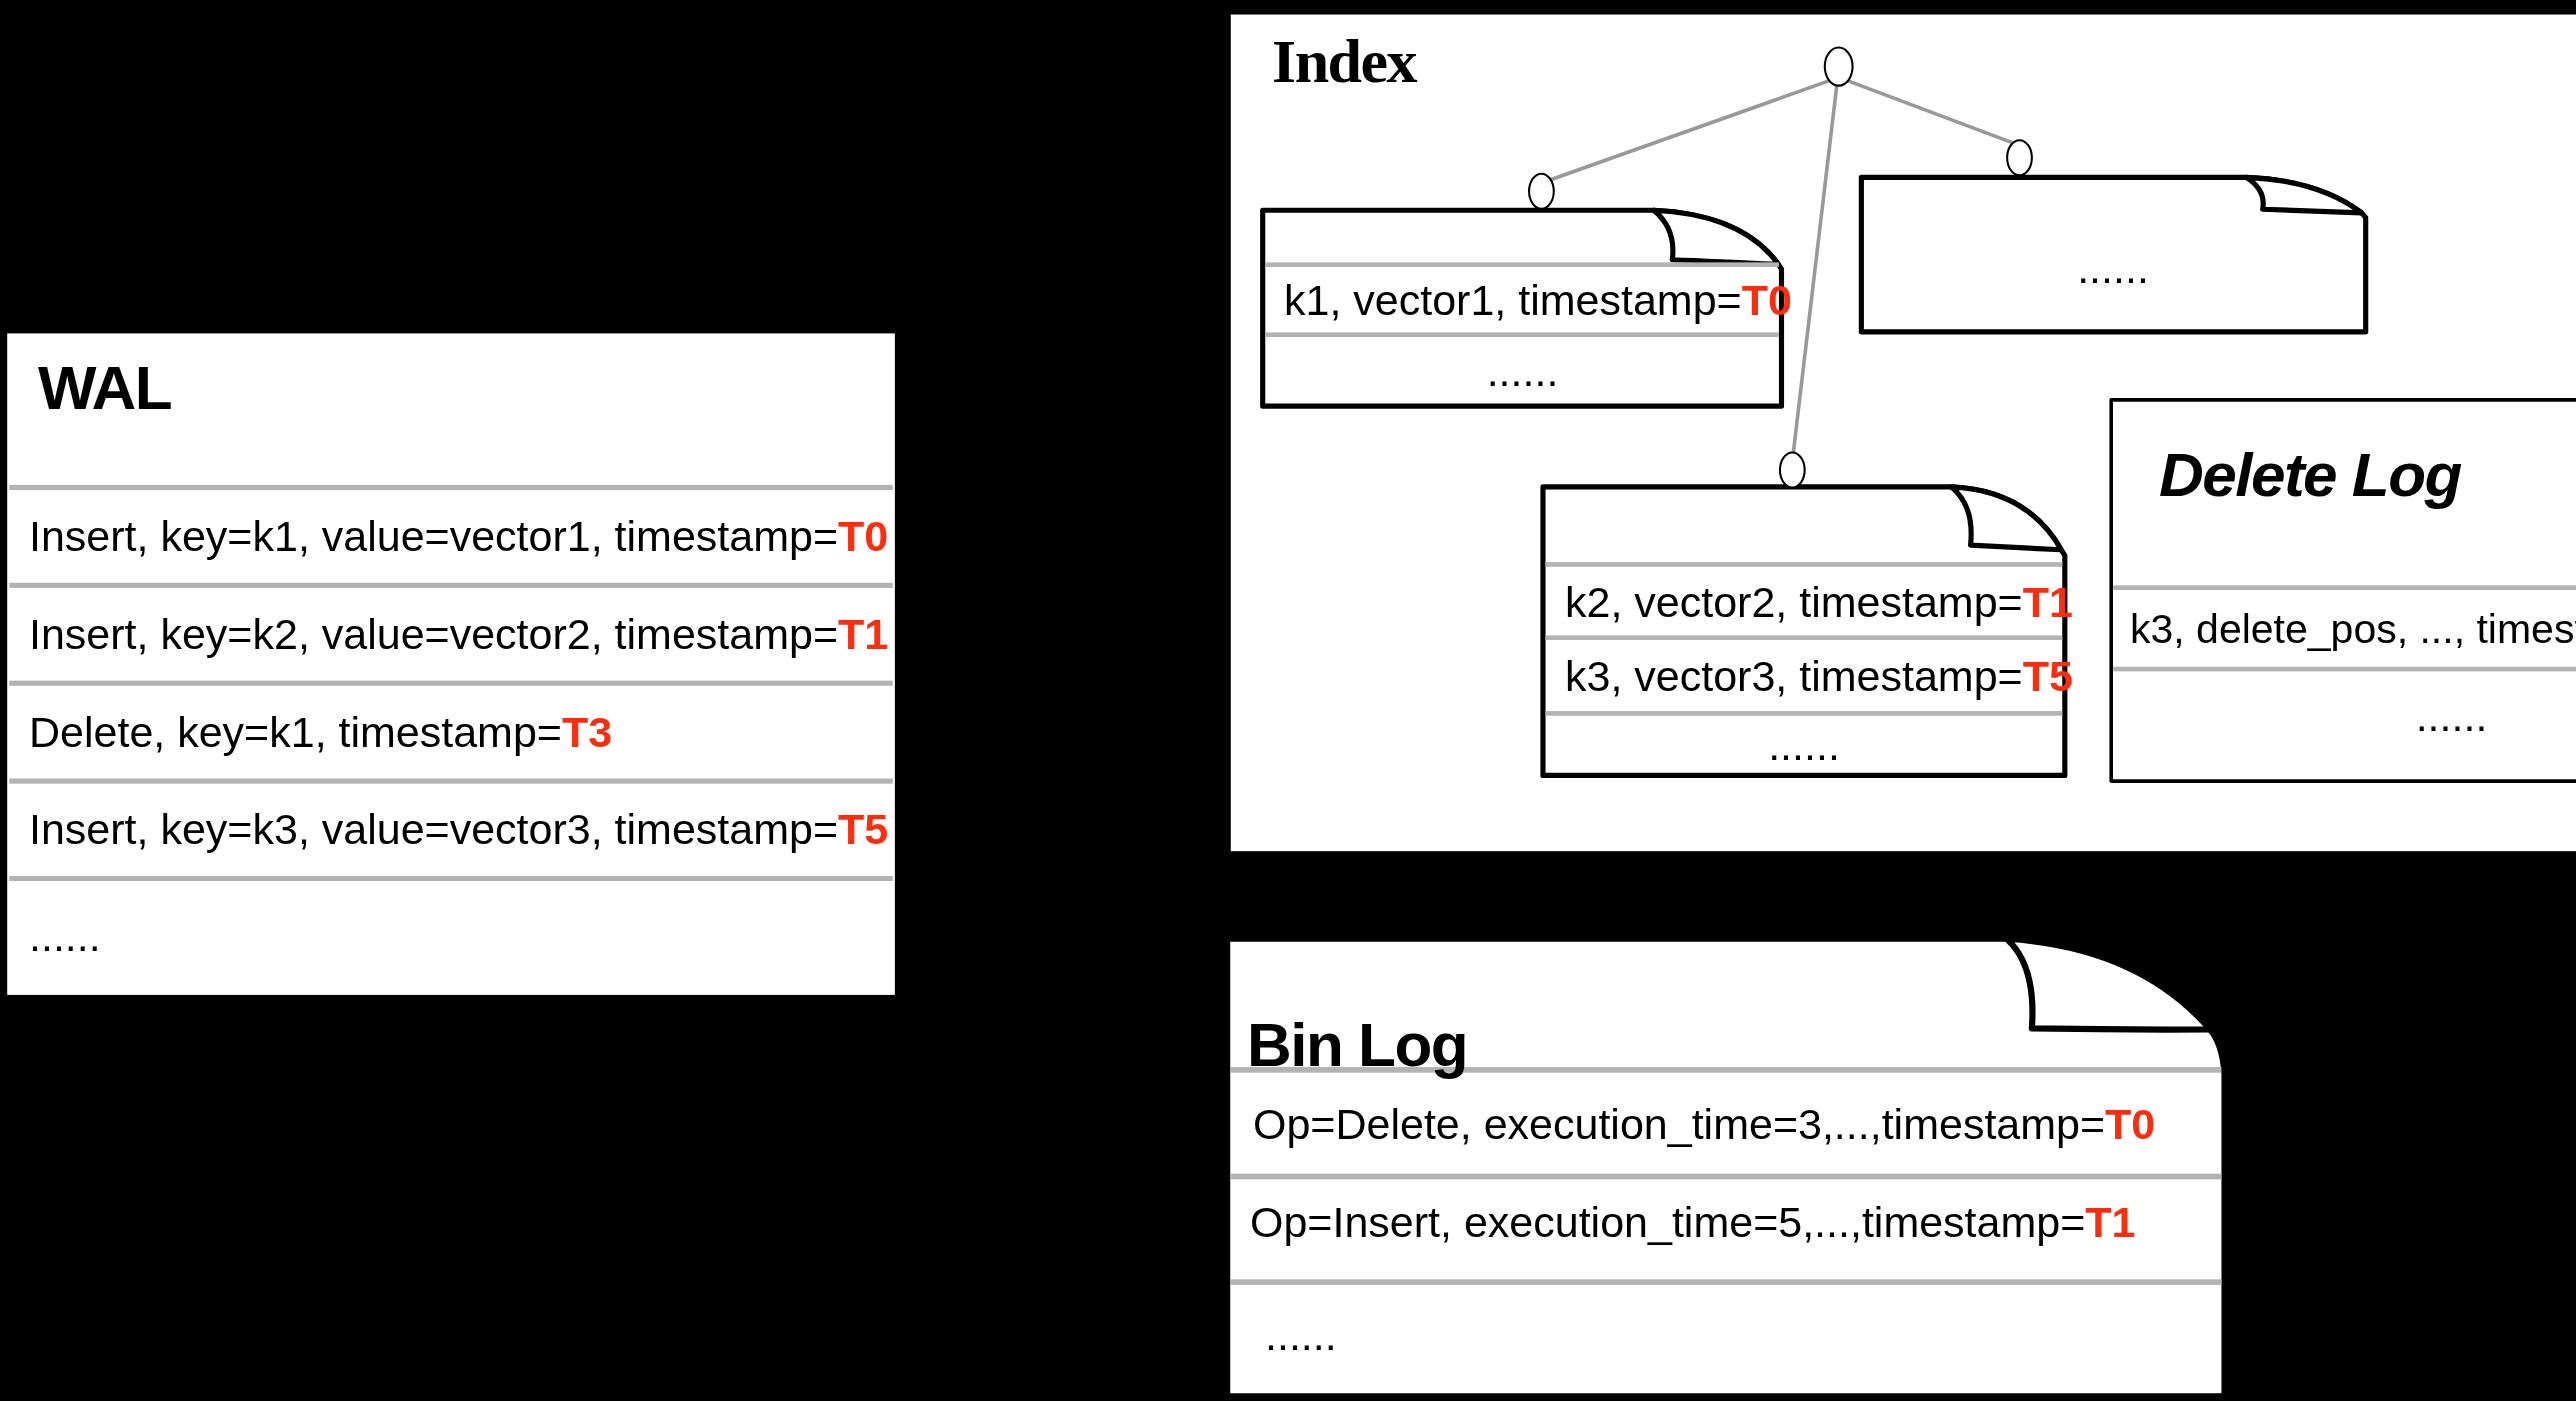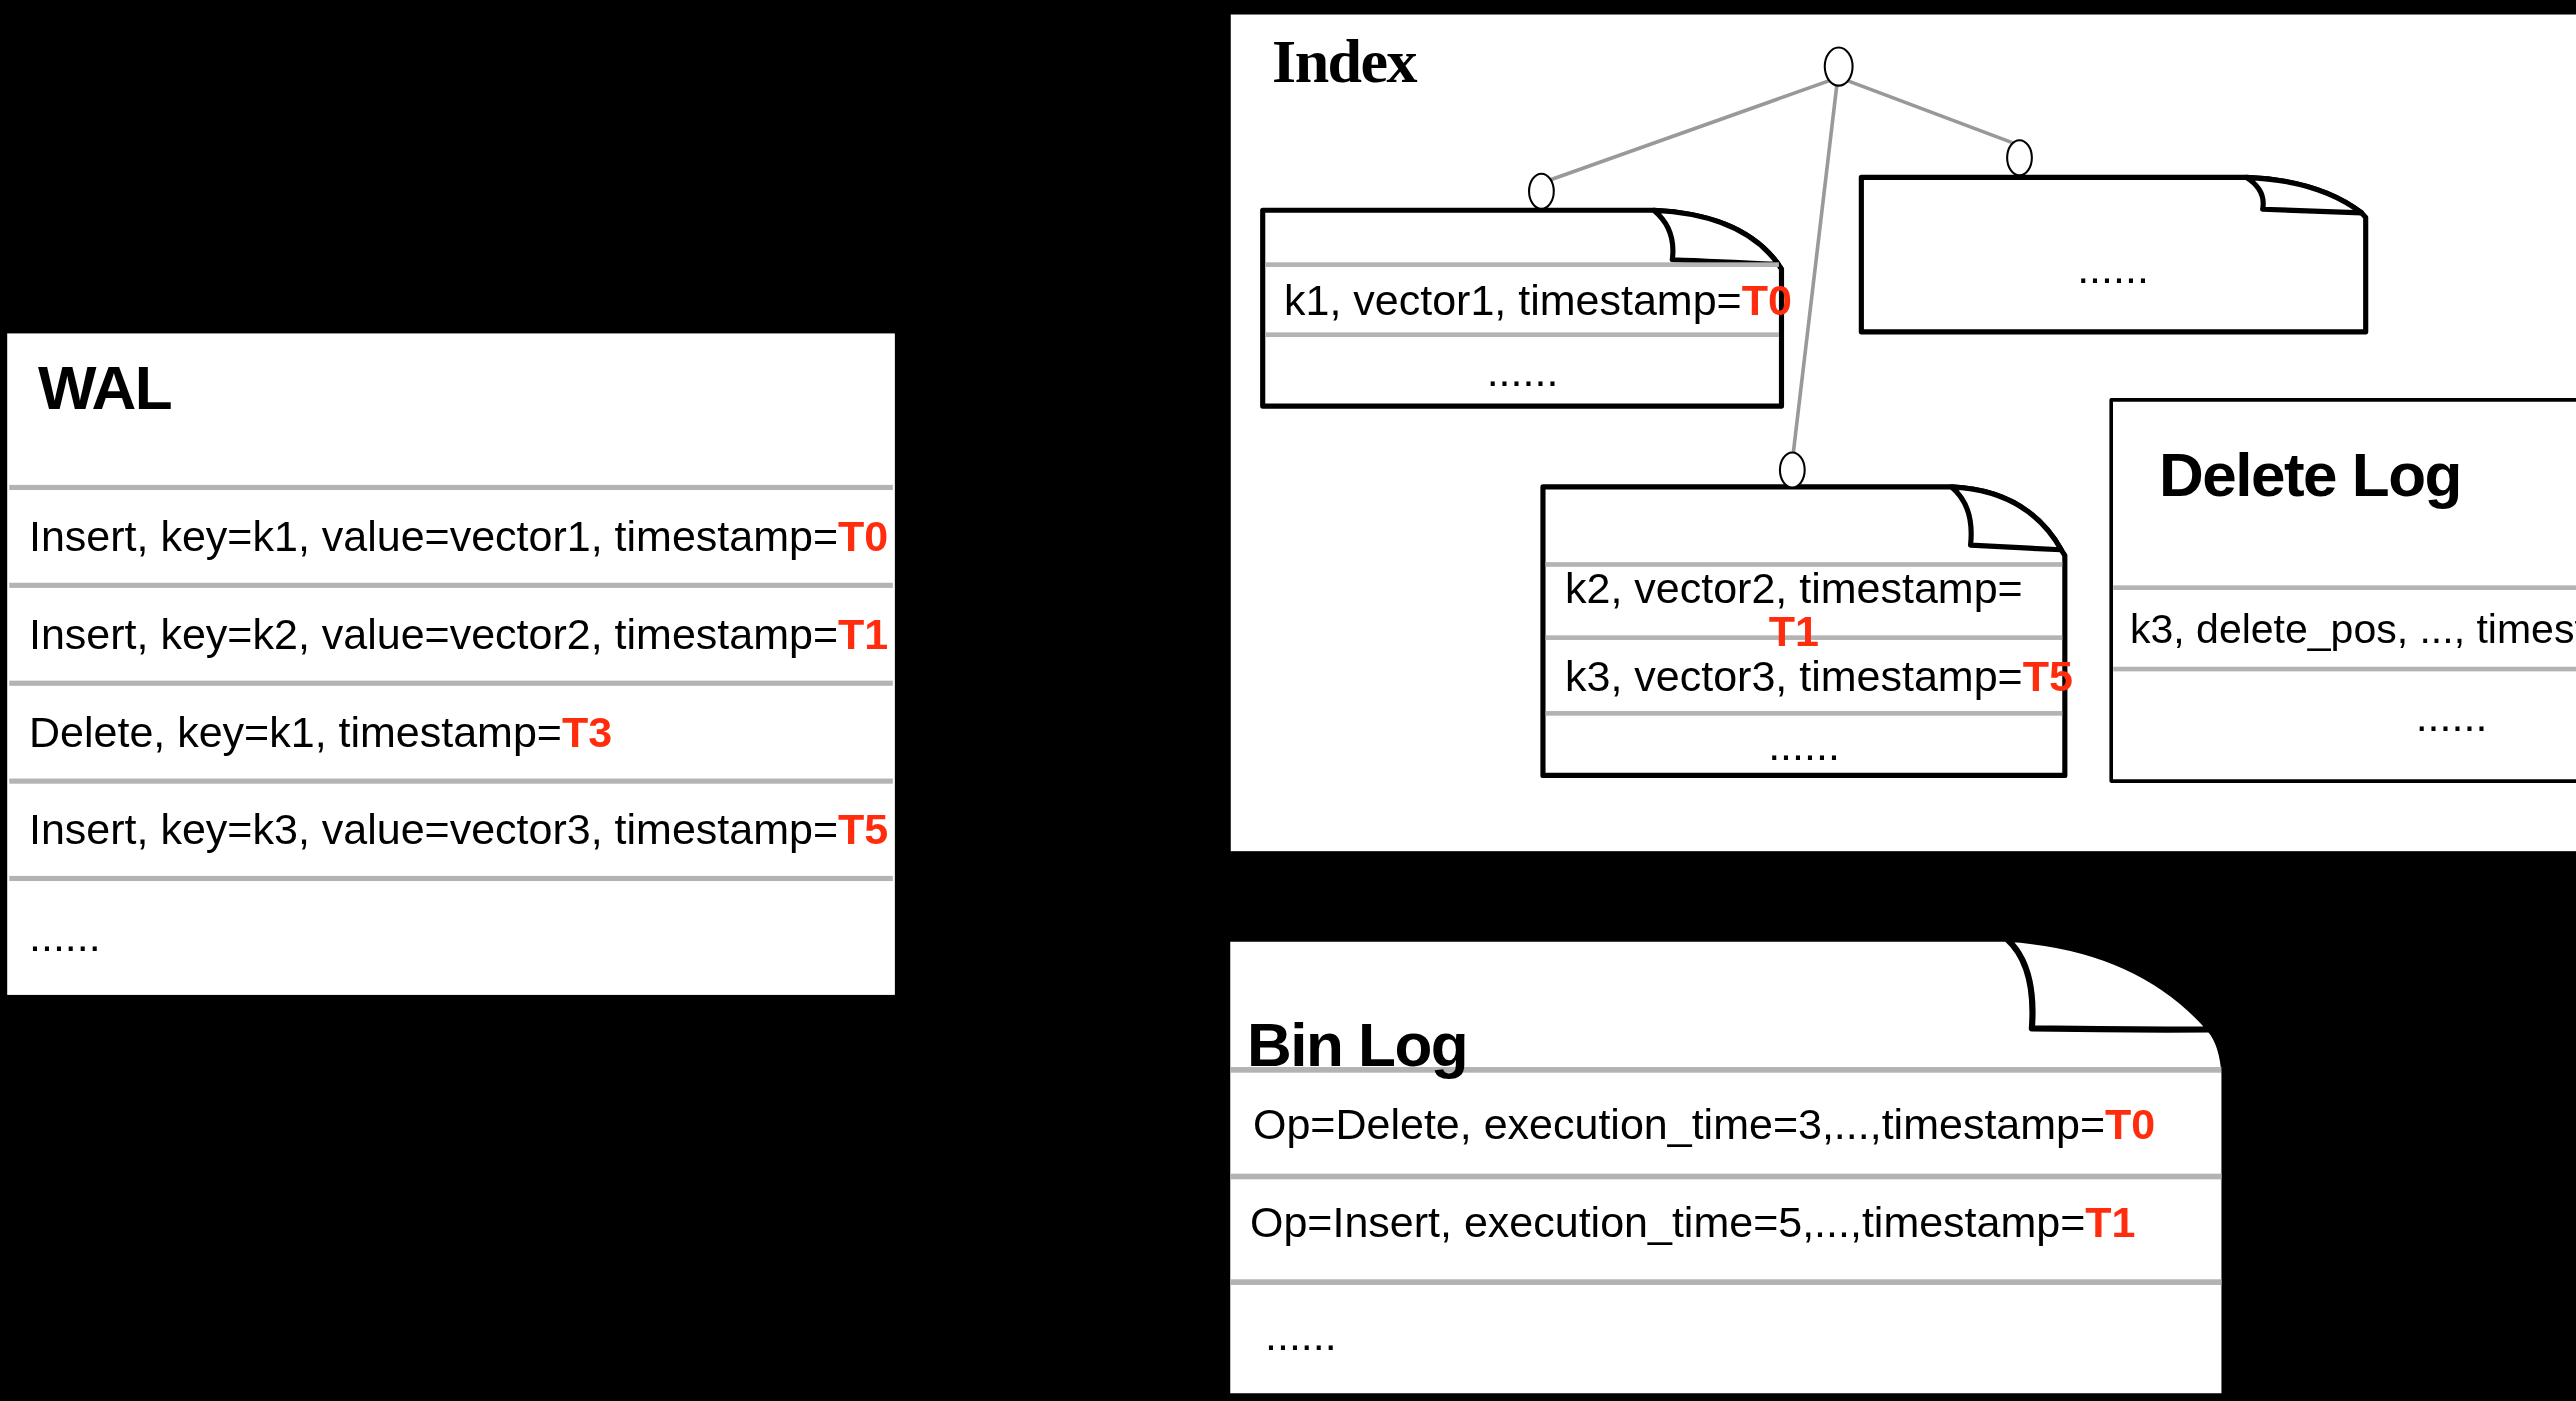--- a/index.html
+++ b/index.html
@@ -103,34 +103,34 @@
   <div class="row center" style="left:1263px;top:337px;width:519px;height:68px;">
     <span>......</span>
       <span class="ts"></span>
   </div>
 
   <div class="row center" style="left:1861px;top:233px;width:504px;height:70px;">
     <span>......</span>
       <span class="ts"></span>
   </div>
 
-  <div class="row" style="left:1565px;top:567px;height:71px;flex-direction:column;">
+  <div class="row" style="left:1565px;top:567px;height:71px;">
     <span>k2, vector2, timestamp=</span>
       <span class="ts">T1</span>
   </div>
   <div class="row" style="left:1565px;top:640px;height:72px;">
     <span>k3, vector3, timestamp=</span>
       <span class="ts">T5</span>
   </div>
   <div class="row center" style="left:1543px;top:716px;width:522px;height:59px;">
     <span>......</span>
       <span class="ts"></span>
   </div>
 
-  <div class="t" style="left:2159px;top:444px;">Delete Log</div>
+  <div class="t" style="left:2159px;top:444px;font-style:italic;">Delete Log</div>
   <div class="row" style="left:2130px;top:590px;height:78px;font-size:41px;">
     <span>k3, delete_pos, ..., timestamp=</span>
   </div>
   <div class="row center" style="left:2111px;top:671px;width:681px;height:90px;">
     <span>......</span>
       <span class="ts"></span>
   </div>
 
   <div class="t" style="left:1247px;top:1014px;">Bin Log</div>
   <div class="row" style="left:1253px;top:1073px;height:103px;">

